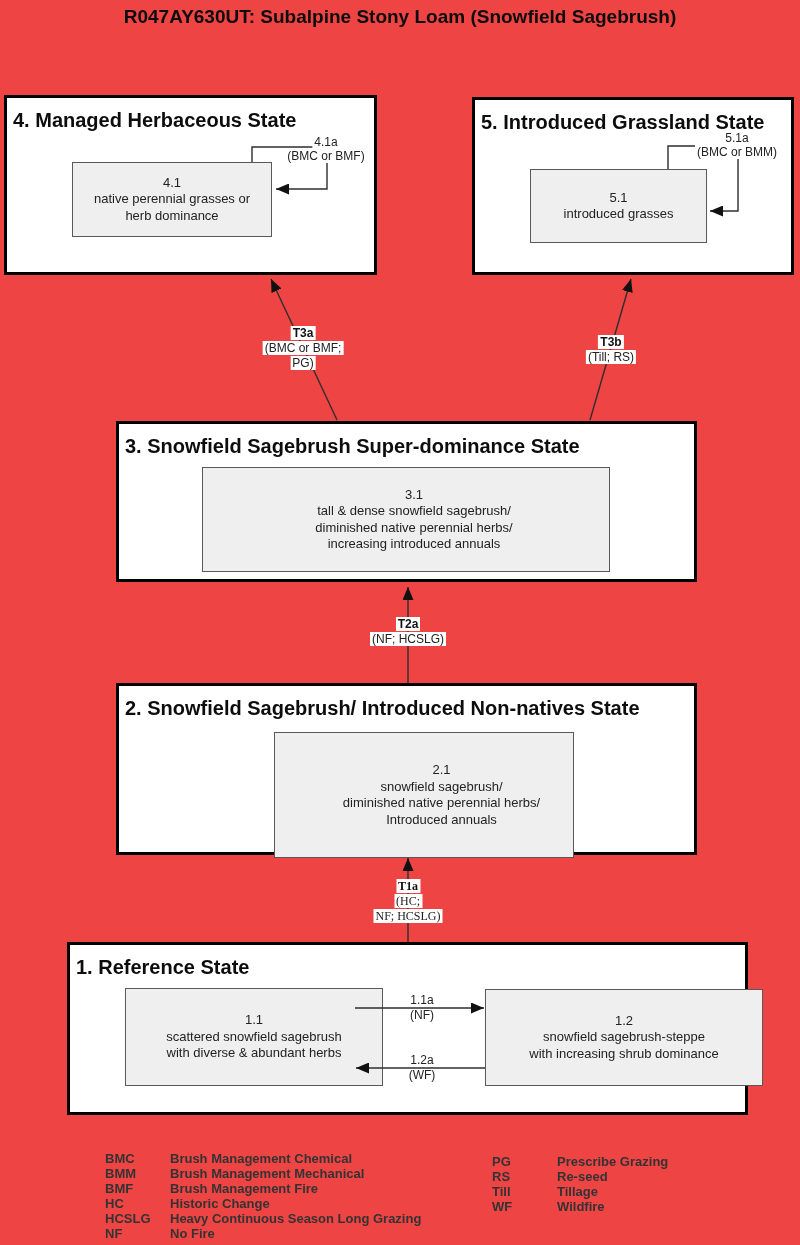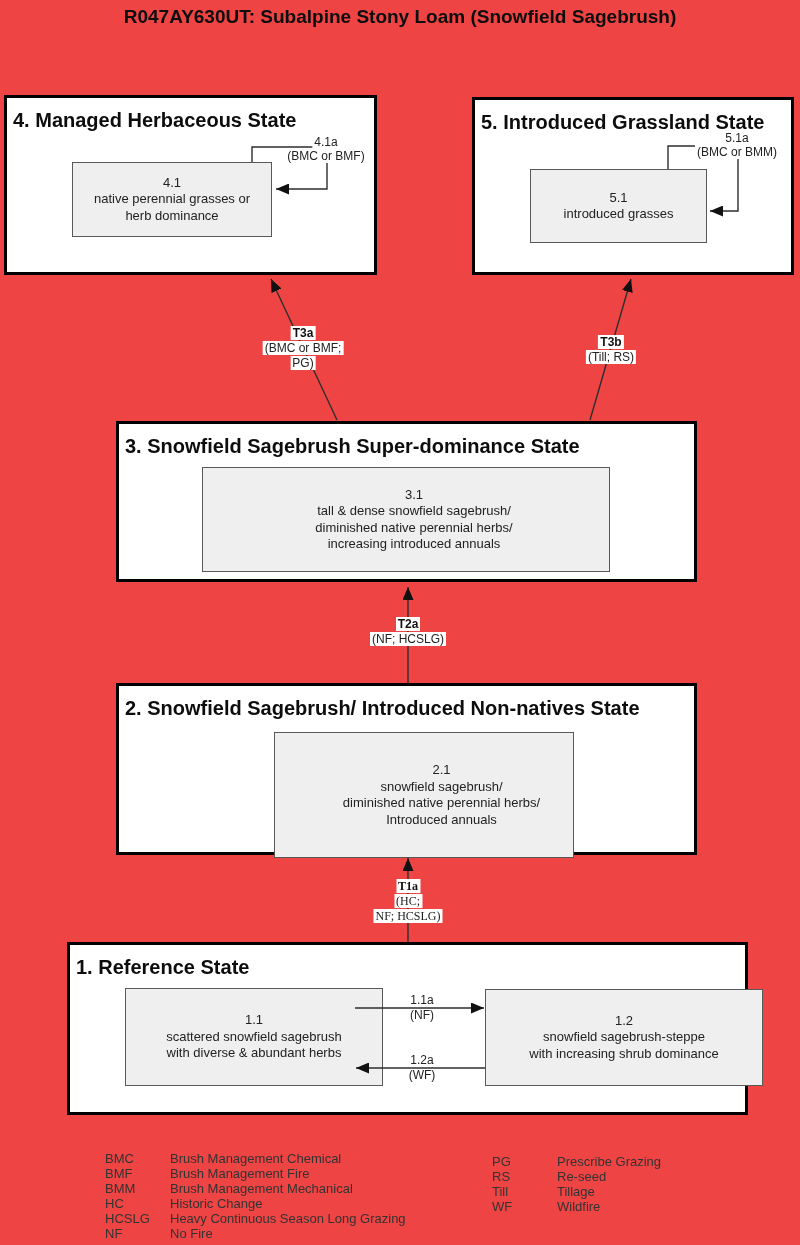--- a/index.html
+++ b/index.html
@@ -62,20 +62,21 @@
     white-space: nowrap;
   }
   .alabel.tight { line-height: 14px; }
   .alabel .ln { display: block; }
   .alabel .bg { background: #fff; padding: 0 2px; }
   .alabel .code-bold { font-weight: bold; color: #111; }
   .legend {
     position: absolute;
     font-size: 13px;
     color: #333;
+    font-weight: bold;
   }
   .lrow { height: 15px; white-space: nowrap; }
   .lcode { display: inline-block; width: 65px; }
 </style>
 </head>
 <body>
 
 <div id="canvas">
 
   <div class="title">R047AY630UT: Subalpine Stony Loam (Snowfield Sagebrush)</div>
@@ -186,22 +187,22 @@
     <span class="ln"><span>(NF)</span></span>
   </div>
 
   <div class="alabel" style="left:422px; top:1053px;">
     <span class="ln"><span>1.2a</span></span>
     <span class="ln"><span>(WF)</span></span>
   </div>
 
   <div class="legend" style="left:105px; top:1151px;">
     <div class="lrow"><span class="lcode">BMC</span><span>Brush Management Chemical</span></div>
+    <div class="lrow"><span class="lcode">BMM</span><span>Brush Management Mechanical</span></div>
     <div class="lrow"><span class="lcode">BMF</span><span>Brush Management Fire</span></div>
-    <div class="lrow"><span class="lcode">BMM</span><span>Brush Management Mechanical</span></div>
     <div class="lrow"><span class="lcode">HC</span><span>Historic Change</span></div>
     <div class="lrow"><span class="lcode">HCSLG</span><span>Heavy Continuous Season Long Grazing</span></div>
     <div class="lrow"><span class="lcode">NF</span><span>No Fire</span></div>
   </div>
 
   <div class="legend" style="left:492px; top:1154px;">
     <div class="lrow"><span class="lcode">PG</span><span>Prescribe Grazing</span></div>
     <div class="lrow"><span class="lcode">RS</span><span>Re-seed</span></div>
     <div class="lrow"><span class="lcode">Till</span><span>Tillage</span></div>
     <div class="lrow"><span class="lcode">WF</span><span>Wildfire</span></div>

